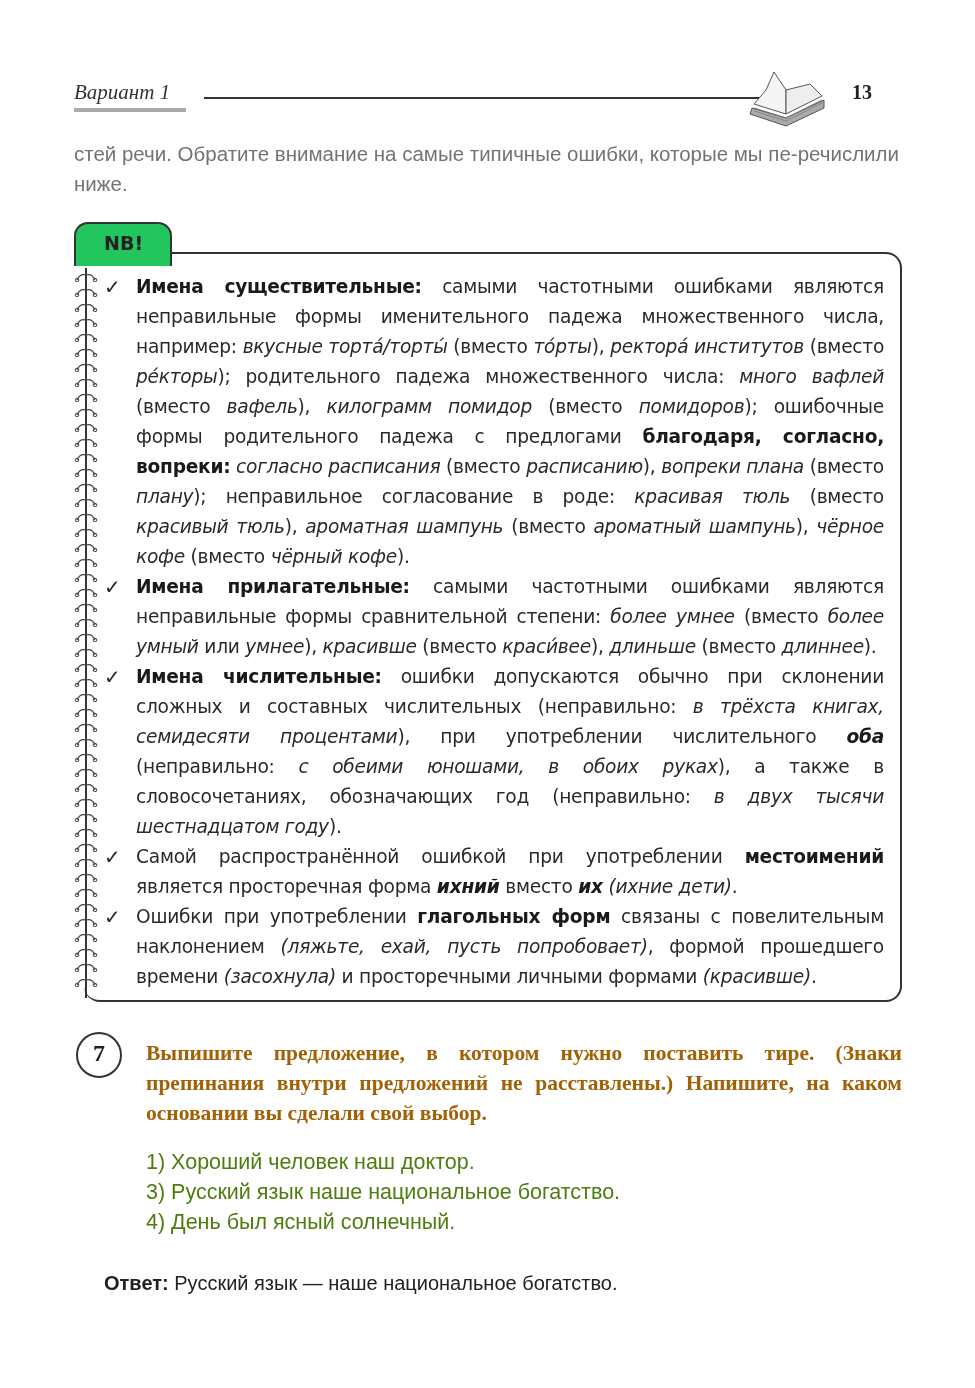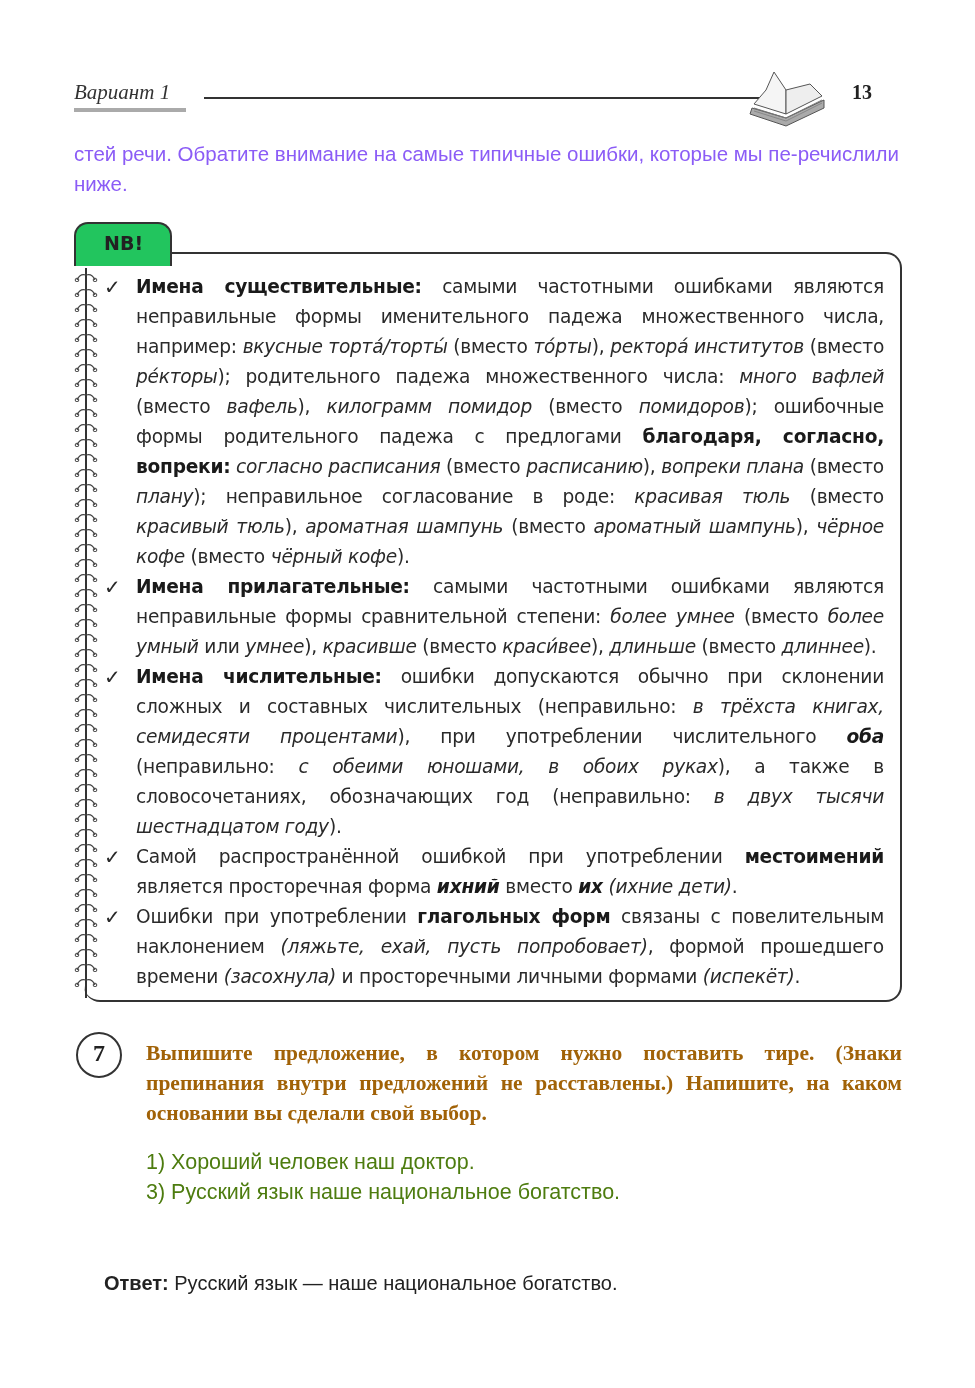--- a/index.html
+++ b/index.html
@@ -6,21 +6,21 @@
   html, body { width: 975px; height: 1388px; background: #ffffff; }
   body { position: relative; overflow: hidden; color: #222; }
 
   .header { position: absolute; left: 74px; top: 78px; width: 820px; height: 40px; }
   .variant { position: absolute; left: 0; top: 2px; font-family: "Liberation Serif", serif; font-style: italic; font-size: 21px; color: #333; }
   .variant-underline { position: absolute; left: 0; top: 30px; width: 112px; height: 4px; background: #aaa; }
   .header-rule { position: absolute; left: 130px; top: 19px; width: 560px; height: 2px; background: #333; }
   .book { position: absolute; left: 672px; top: -10px; width: 84px; height: 60px; }
   .page-num { position: absolute; left: 778px; top: 3px; font-family: "Liberation Serif", serif; font-weight: bold; font-size: 20px; color: #222; }
 
-  .intro { position: absolute; left: 74px; top: 139px; width: 830px; font-family: "Liberation Sans", sans-serif; font-size: 20.5px; line-height: 30px; color: #8b5cf6; }
+  .intro { position: absolute; left: 74px; top: 139px; width: 830px; font-family: "Liberation Sans", sans-serif; font-size: 20.5px; line-height: 30px; color: #737373; }
 
   .nb-tab { position: absolute; left: 74px; top: 222px; width: 98px; height: 44px; border: 2px solid #333; border-bottom: none; border-radius: 14px 14px 0 0; background: #22c55e; z-index: 2; }
   .nb-tab span { position: absolute; left: 28px; top: 8px; font-family: "DejaVu Sans", sans-serif; font-weight: bold; font-size: 19px; color: #222; }
   .nb-box { position: absolute; left: 84px; top: 252px; width: 818px; height: 750px; border: 2px solid #333; border-radius: 16px; border-left: none; border-top-left-radius: 0; }
 
   .spiral { position: absolute; left: 72px; top: 268px; width: 28px; height: 730px; }
   .spiral-line { position: absolute; left: 13px; top: 0; width: 2px; height: 730px; background: #333; }
   .spiral-ring { position: absolute; left: 2px; width: 24px; height: 10px; }
 
   .nb-content { position: absolute; left: 104px; top: 272px; width: 780px; font-family: "DejaVu Sans", sans-serif; font-size: 18.6px; line-height: 30px; color: #2a2a2a; letter-spacing: -0.25px; }
@@ -304,28 +304,29 @@
       <circle cx="3" cy="8" r="1.8" fill="none" stroke="#444" stroke-width="1"></circle>
       <circle cx="21" cy="8" r="1.8" fill="none" stroke="#444" stroke-width="1"></circle>
     </svg>
   </div>
 
 <div class="nb-content" id="nb-list">
     <div class="nb-item"><span class="check">✓</span><b>Имена существительные:</b><span> самыми частотными ошибками являются неправильные формы именительного падежа множественного числа, например: </span><i>вкусные торта́/торты́</i><span> (вместо </span><i>то́рты</i><span>), </span><i>ректора́ институтов</i><span> (вместо </span><i>ре́кторы</i><span>); родительного падежа множественного числа: </span><i>много вафлей</i><span> (вместо </span><i>вафель</i><span>), </span><i>килограмм помидор</i><span> (вместо </span><i>помидоров</i><span>); ошибочные формы родительного падежа с предлогами </span><b>благодаря, согласно, вопреки:</b><span> </span><i>согласно расписания</i><span> (вместо </span><i>расписанию</i><span>), </span><i>вопреки плана</i><span> (вместо </span><i>плану</i><span>); неправильное согласование в роде: </span><i>красивая тюль</i><span> (вместо </span><i>красивый тюль</i><span>), </span><i>ароматная шампунь</i><span> (вместо </span><i>ароматный шампунь</i><span>), </span><i>чёрное кофе</i><span> (вместо </span><i>чёрный кофе</i><span>).</span></div>
     <div class="nb-item"><span class="check">✓</span><b>Имена прилагательные:</b><span> самыми частотными ошибками являются неправильные формы сравнительной степени: </span><i>более умнее</i><span> (вместо </span><i>более умный</i><span> или </span><i>умнее</i><span>), </span><i>красивше</i><span> (вместо </span><i>краси́вее</i><span>), </span><i>длиньше</i><span> (вместо </span><i>длиннее</i><span>).</span></div>
     <div class="nb-item"><span class="check">✓</span><b>Имена числительные:</b><span> ошибки допускаются обычно при склонении сложных и составных числительных (неправильно: </span><i>в трёхста книгах, семидесяти процентами</i><span>), при употреблении числительного </span><b style="font-style: italic;">оба</b><span> (неправильно: </span><i>с обеими юношами, в обоих руках</i><span>), а также в словосочетаниях, обозначающих год (неправильно: </span><i>в двух тысячи шестнадцатом году</i><span>).</span></div>
     <div class="nb-item"><span class="check">✓</span><span>Самой распространённой ошибкой при употреблении </span><b>местоимений</b><span> является просторечная форма </span><b style="font-style: italic;">ихний</b><span> вместо </span><b style="font-style: italic;">их</b><span> </span><i>(ихние дети)</i><span>.</span></div>
-    <div class="nb-item"><span class="check">✓</span><span>Ошибки при употреблении </span><b>глагольных форм</b><span> связаны с повелительным наклонением </span><i>(ляжьте, ехай, пусть попробовает)</i><span>, формой прошедшего времени </span><i>(засохнула)</i><span> и просторечными личными формами </span><i>(испекёт)</i><span>.</span></div>
+    <div class="nb-item"><span class="check">✓</span><span>Ошибки при употреблении </span><b>глагольных форм</b><span> связаны с повелительным наклонением </span><i>(ляжьте, ехай, пусть попробовает)</i><span>, формой прошедшего времени </span><i>(засохнула)</i><span> и просторечными личными формами </span><i>(красивше)</i><span>.</span></div>
   </div>
 
 <div class="q-circle">
   <span>7</span>
 </div>
 <p class="question">Выпишите предложение, в котором нужно поставить тире. (Знаки препинания внутри предложений не расставлены.) Напишите, на каком основании вы сделали свой выбор.</p>
 
 <div class="options">
   <div>1) Хороший человек наш доктор.</div>
   <div>3) Русский язык наше национальное богатство.</div>
+  <div>4) День был ясный солнечный.</div>
 </div>
 
 <div class="answer">
   <b>Ответ:</b><span> Русский язык — наше национальное богатство.</span>
 </div>
 
 </body></html>

